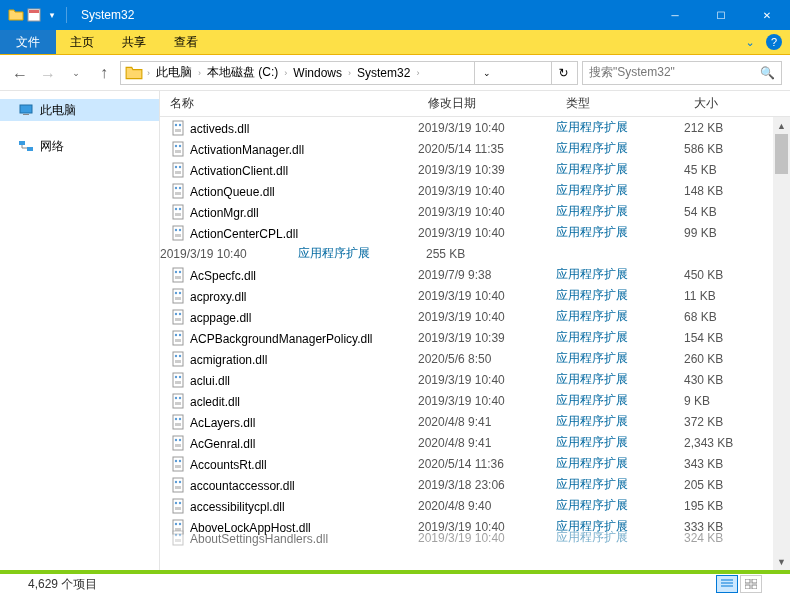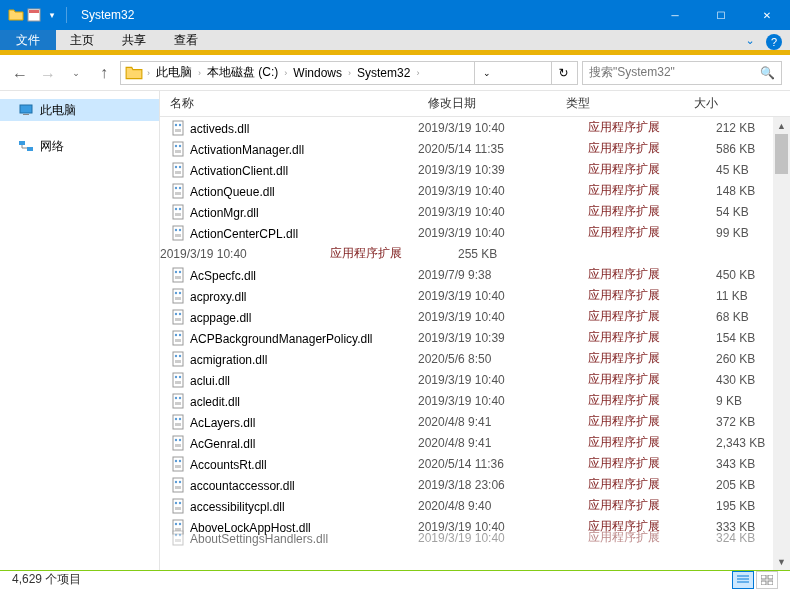--- a/index.html
+++ b/index.html
@@ -5,21 +5,21 @@
 * { box-sizing: border-box; margin: 0; padding: 0; font-family: "Microsoft YaHei", "Segoe UI", sans-serif; }
 body { width: 790px; height: 594px; overflow: hidden; background: #fff; position: relative; }
 
 .titlebar { height: 30px; background: #0078d7; display: flex; align-items: center; color: #fff; }
 .titlebar .qat { display: flex; align-items: center; gap: 2px; padding-left: 8px; }
 .titlebar .qat .ico { width: 16px; height: 16px; display: inline-flex; align-items: center; justify-content: center; }
 .titlebar .title { flex: 1; padding-left: 10px; font-size: 12px; }
 .titlebar .winbtns { display: flex; }
 .titlebar .winbtn { width: 46px; height: 30px; display: flex; align-items: center; justify-content: center; font-size: 10px; }
 
-.ribbontabs { height: 25px; background: #e5e5e5; display: flex; align-items: stretch; border-bottom: 5px solid #eab308; }
+.ribbontabs { height: 25px; background: #fde047; display: flex; align-items: stretch; border-bottom: 1px solid #eab308; }
 .ribbontabs .filetab { background: #1979ca; color: #fff; padding: 0 16px; font-size: 12px; display: flex; align-items: center; }
 .ribbontabs .tab { padding: 0 14px; font-size: 12px; display: flex; align-items: center; color: #000; }
 .ribbontabs .spacer { flex: 1; }
 .ribbontabs .expand, .ribbontabs .help { width: 24px; display: flex; align-items: center; justify-content: center; color: #0078d7; font-size: 11px; }
 
 .navbar { height: 36px; display: flex; align-items: center; padding: 4px 8px; gap: 4px; border-bottom: 1px solid #e5e5e5; }
 .navbar .navbtn { width: 24px; height: 24px; display: flex; align-items: center; justify-content: center; color: #606060; }
 .navbar .navbtn.disabled { color: #c0c0c0; }
 .navbar .addrbox { flex: 1; height: 24px; border: 1px solid #ccc; display: flex; align-items: center; padding: 0 2px; font-size: 12px; }
 .navbar .addrbox .foldericon { width: 18px; height: 18px; margin: 0 2px; }
@@ -40,31 +40,31 @@
 .colheaders .col { padding-left: 10px; }
 .col.name { width: 258px; }
 .col.date { width: 138px; }
 .col.type { width: 128px; }
 .col.size { width: 72px; text-align: left; }
 
 .filelist { flex: 1; overflow: hidden; position: relative; }
 .filerow { display: flex; align-items: center; height: 21px; font-size: 12px; color: #000; }
 .filerow .fname { width: 258px; display: flex; align-items: flex-end; gap: 4px; padding-left: 10px; }
 .filerow .fdate { width: 138px; color: #555; }
-.filerow .ftype { width: 128px; color: #7f1d1d; margin-left: 32px; }
+.filerow .ftype { width: 128px; color: #0369a1; }
 .filerow .fsize { width: 72px; text-align: left; color: #555; padding-right: 4px; }
 .filerow.cut { opacity: .55; }
 .fileicon { width: 16px; height: 16px; display: inline-flex; align-items: center; justify-content: center; flex-shrink: 0; }
 
 .scrollbar { position: absolute; right: 0; top: 0; bottom: 0; width: 17px; background: #f0f0f0; display: flex; flex-direction: column; }
 .scrollbar .arrow { height: 17px; display: flex; align-items: center; justify-content: center; font-size: 9px; color: #606060; }
 .scrollbar .track { flex: 1; position: relative; }
 .scrollbar .thumb { position: absolute; left: 2px; right: 2px; top: 0; height: 40px; background: #c2c2c2; }
 
-.statusbar { height: 24px; border-top: 1px solid #84cc16; display: flex; align-items: flex-start; font-size: 12px; color: #333; padding: 0 12px; }
+.statusbar { height: 24px; border-top: 4px solid #84cc16; display: flex; align-items: center; font-size: 12px; color: #333; padding: 0 28px; }
 .statusbar .viewbtns { margin-left: auto; display: flex; gap: 2px; }
 .statusbar .vb { width: 22px; height: 18px; border: 1px solid #ccc; display: flex; align-items: center; justify-content: center; font-size: 10px; }
 .statusbar .vb.active { background: #cce8ff; border-color: #0078d7; }
 
 
 .svg-folder { fill: #ffd76b; stroke: #d9a400; }
 </style>
 </head>
 <body>
 

